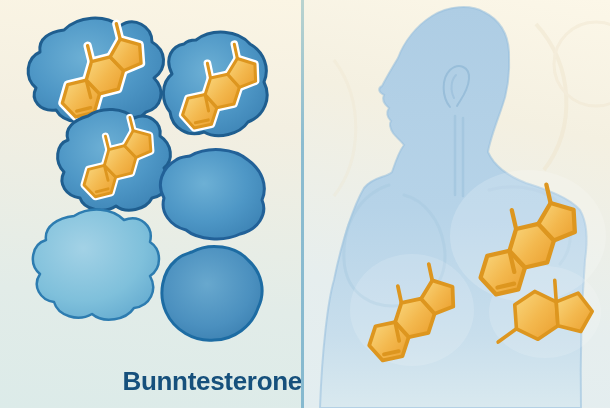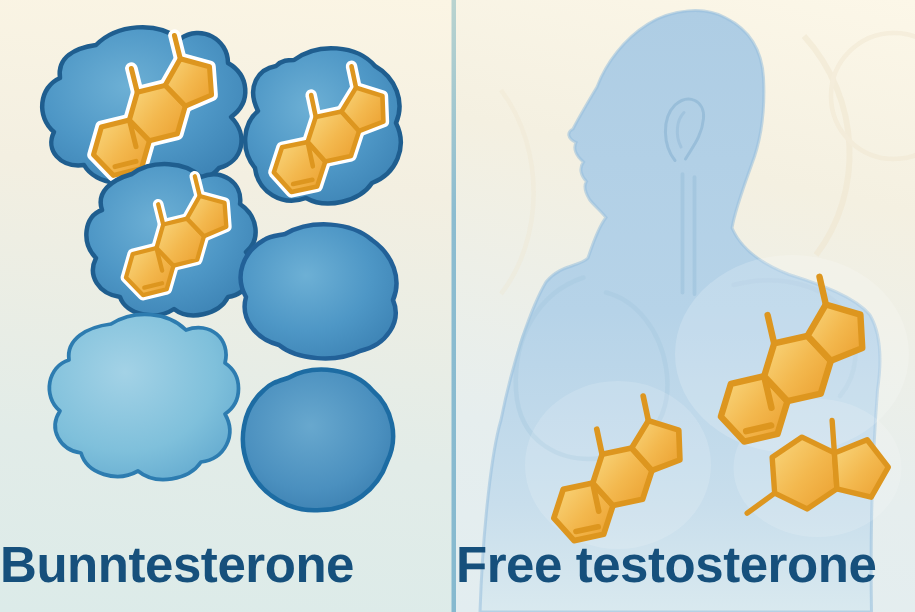--- a/index.html
+++ b/index.html
@@ -9,22 +9,22 @@
     background:linear-gradient(180deg,#fbf5e5 0%,#f5f0e2 32%,#e4edea 70%,#dcebec 100%);
   }
   .panel{position:absolute;top:0;height:408px;overflow:hidden;}
   .panel.left{left:0;width:302px;
     background:linear-gradient(185deg,#fbf5e4 0%,#f3efe1 30%,#e2ece8 72%,#dcebe9 100%);}
   .panel.right{left:304px;width:306px;
     background:linear-gradient(192deg,#fcf7e8 0%,#f4f0e1 30%,#e6eeee 72%,#e2edf0 100%);}
   .divider{position:absolute;top:0;left:301px;width:3px;height:408px;
     background:linear-gradient(180deg,#b9d3cf 0%,#8cbcd0 35%,#86b9cf 100%);}
   .panel-label{
-    position:absolute;left:0;bottom:11px;width:100%;text-align:left;
-    font-size:34px;font-weight:700;color:#16507c;letter-spacing:-0.3px;
+    position:absolute;left:0;bottom:11px;width:100%;text-align:right;
+    font-size:26px;font-weight:700;color:#16507c;letter-spacing:-0.3px;
   }
   svg{display:block;}
   .art{position:absolute;top:0;left:0;}
 </style>
 </head>
 <body>
 
 <div class="stage">
 
   <svg width="0" height="0" aria-hidden="true">
@@ -168,16 +168,15 @@
       <g stroke-linejoin="round" stroke-linecap="round">
         <use href="#tmol" stroke="#dd961f" stroke-width="4.5" transform="translate(222,238) rotate(-13) scale(0.95) translate(-66,-56)"></use>
       </g>
       <g stroke-linejoin="round" stroke-linecap="round">
         <use href="#tmol" stroke="#dd961f" stroke-width="4.5" transform="translate(106,311) rotate(-12) scale(0.84) translate(-66,-56)"></use>
       </g>
       <g stroke-linejoin="round" stroke-linecap="round">
         <use href="#tmolsmall" stroke="#dd961f" stroke-width="4.5" transform="translate(240,310) rotate(-4) scale(0.8) translate(-50,-44)"></use>
       </g>
     </svg>
-    <div class="panel-label">Free testosterone</div>
   </div>
 
 </div>
 
 </body></html>

